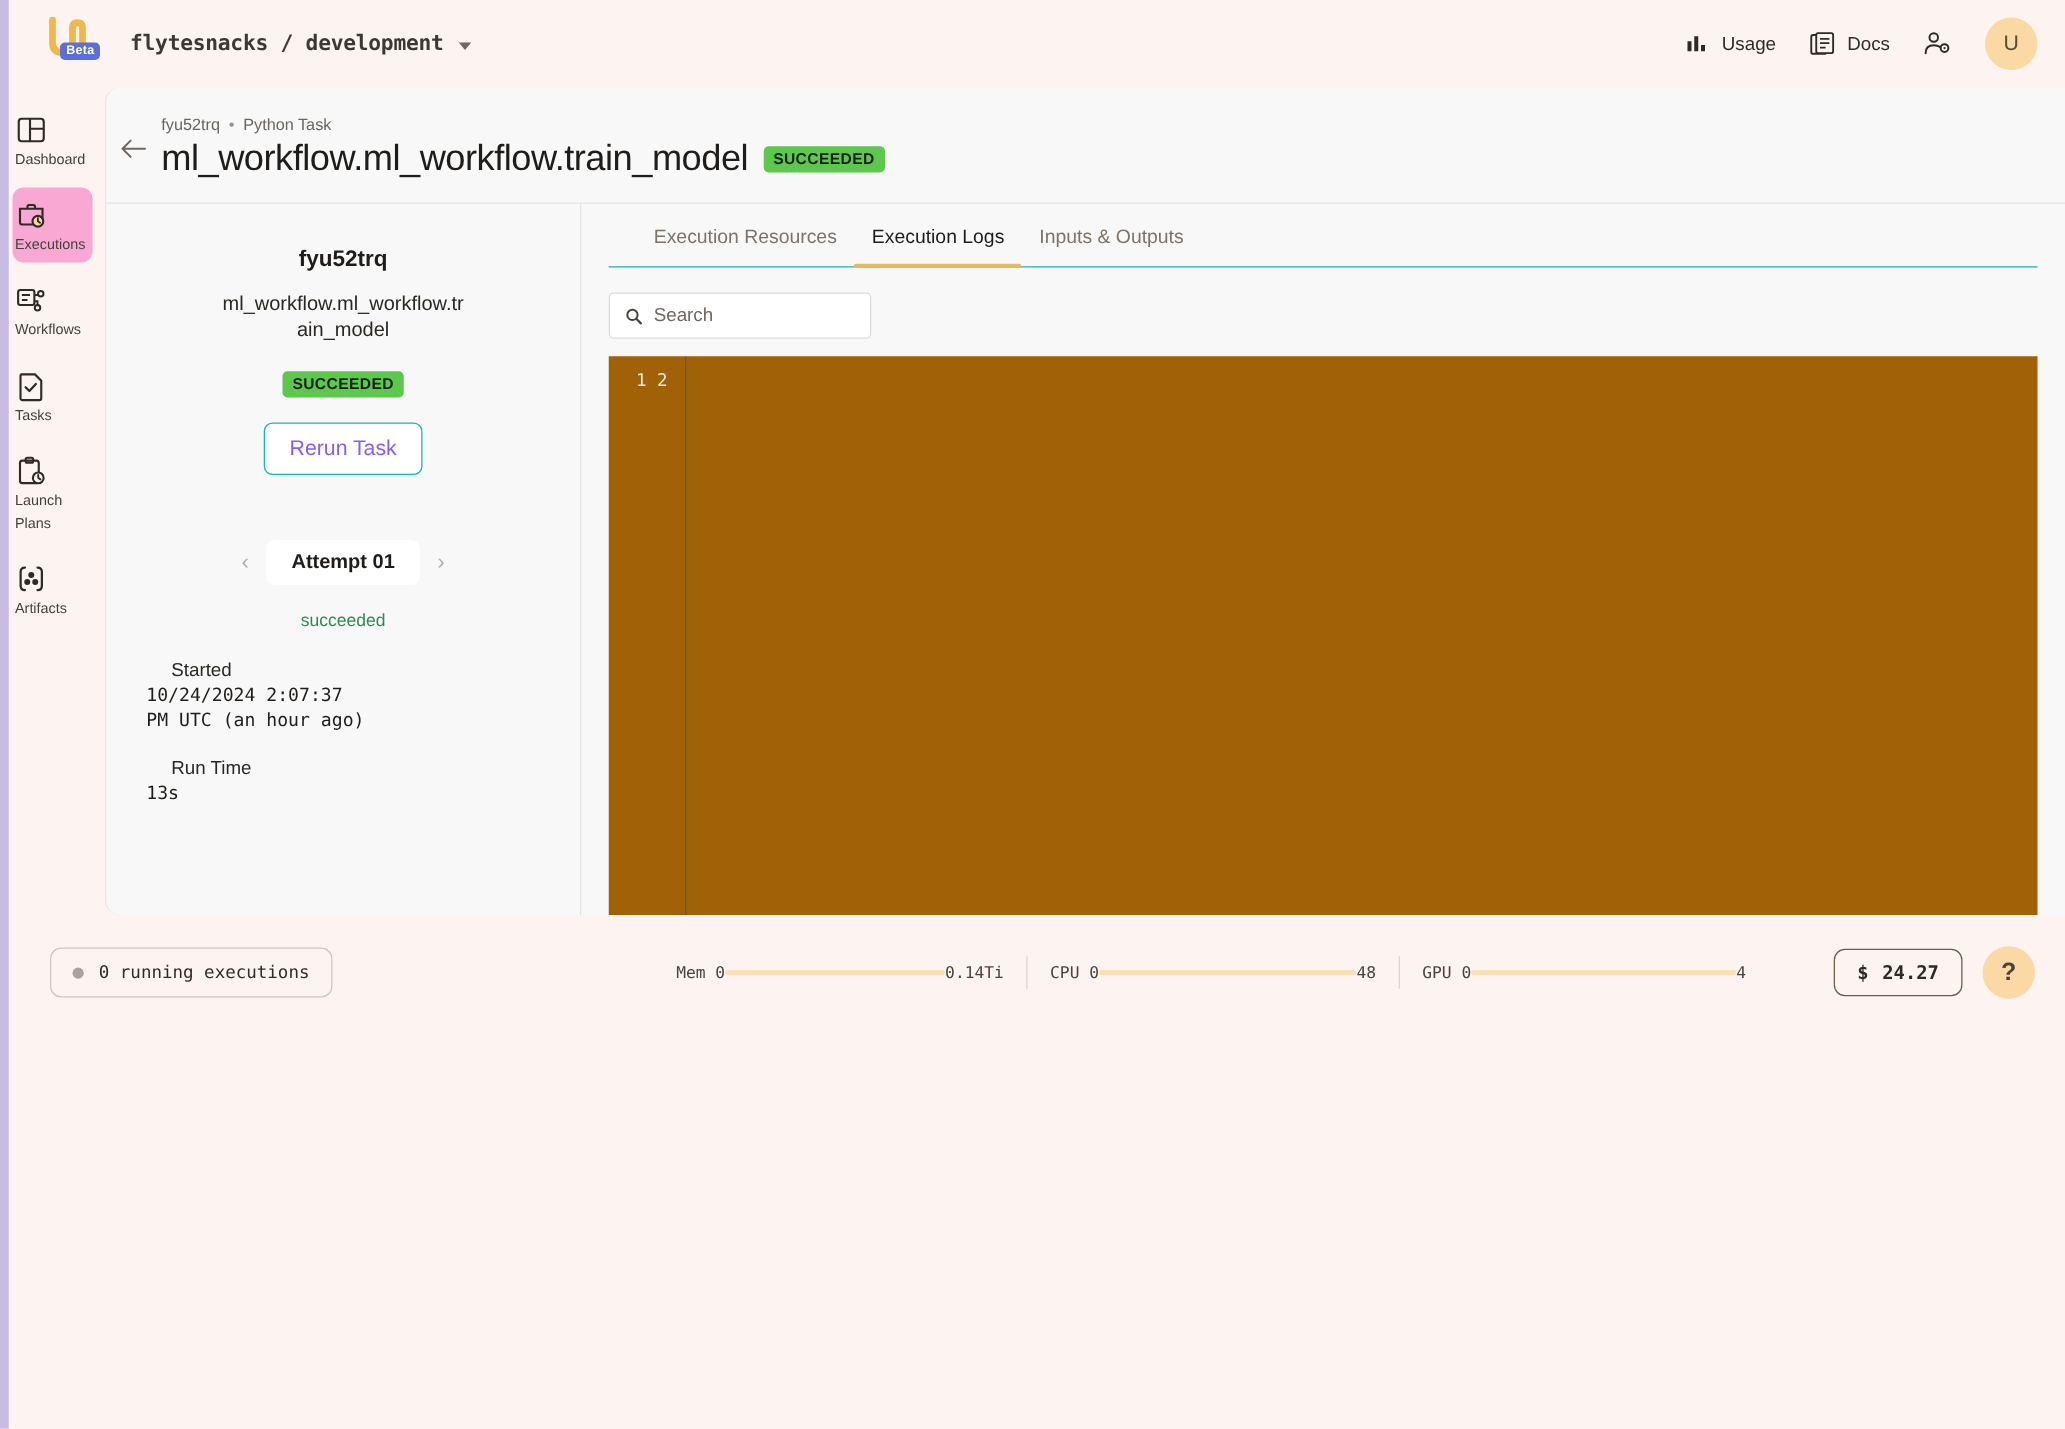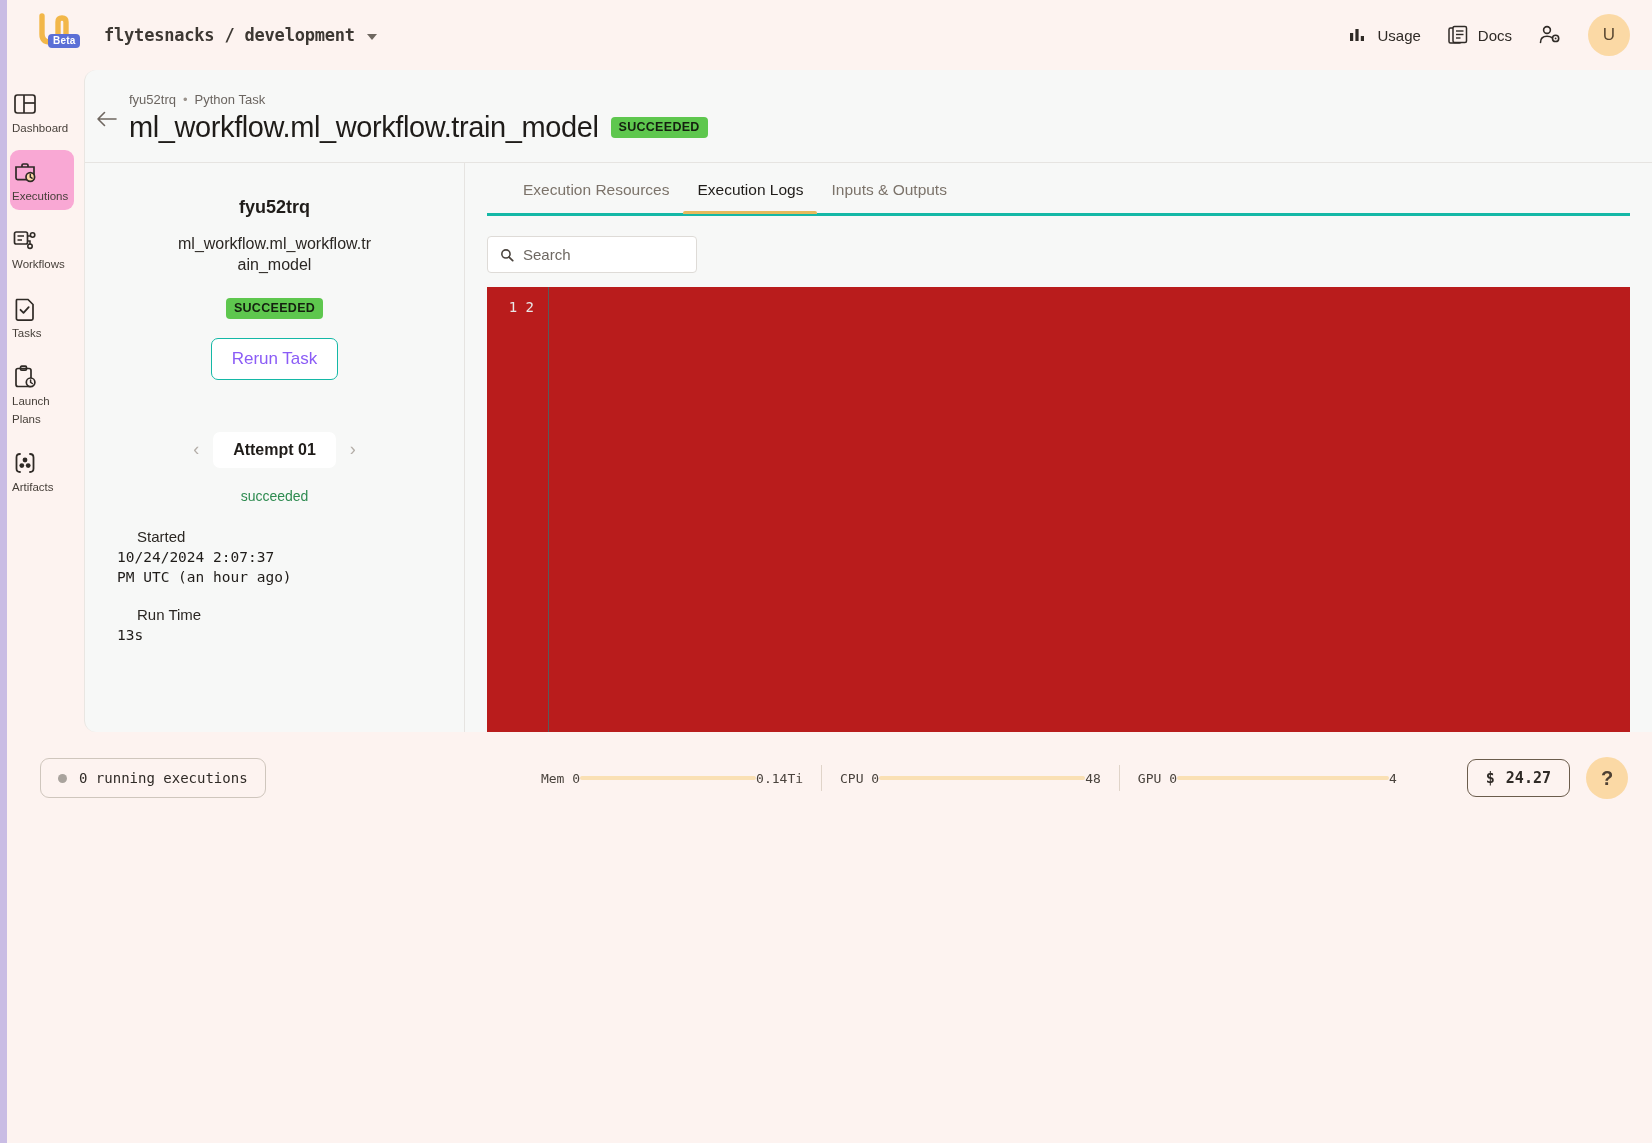--- a/index.html
+++ b/index.html
@@ -168,21 +168,21 @@
     font-family: "DejaVu Sans Mono", monospace;
     font-size: 14.5px; color: #1f1c19; line-height: 1.42;
     max-width: 180px;
   }
   .f-group { margin-bottom: 18px; }
 
   
   .right-panel { flex: 1 1 auto; min-width: 0; display: flex; flex-direction: column; }
   .tabs {
     flex: 0 0 auto; display: flex; gap: 0; padding: 0 22px;
-    border-bottom: 3px solid #14b8a6; margin: 0 22px;
+    border-bottom: 1px solid #14b8a6; margin: 0 22px;
   }
   .tab {
     padding: 18px 14px 14px 14px; font-size: 15.5px;
     color: #7c736a; cursor: pointer; position: relative;
   }
   .tab.active { color: #1f1c19; }
   .tab.active::after {
     content: ""; position: absolute; left: 0; right: 0; bottom: -1px;
     height: 3px; background: #e6b95c; border-radius: 2px 2px 0 0;
   }
@@ -195,21 +195,21 @@
   }
   .search-box input {
     border: none; outline: none; background: transparent;
     font-size: 15px; color: #2b2723; width: 100%;
     font-family: "Liberation Sans", sans-serif;
   }
   .search-box input::placeholder { color: #6e6862; }
 
   .log-view {
     flex: 1 1 auto; margin: 0 22px 0 22px;
-    background: #b91c1c; display: flex; min-height: 0; overflow: hidden;
+    background: #a16207; display: flex; min-height: 0; overflow: hidden;
   }
   .gutter {
     width: 62px; flex: 0 0 62px;
     border-right: 1px solid #5a5a5a;
     padding-top: 10px;
     font-family: "DejaVu Sans Mono", monospace;
     font-size: 14px; color: #e8e8e8;
     text-align: right; padding-right: 14px; line-height: 1.48;
   }
   .log-body { flex: 1 1 auto; padding-top: 10px; padding-left: 12px;

